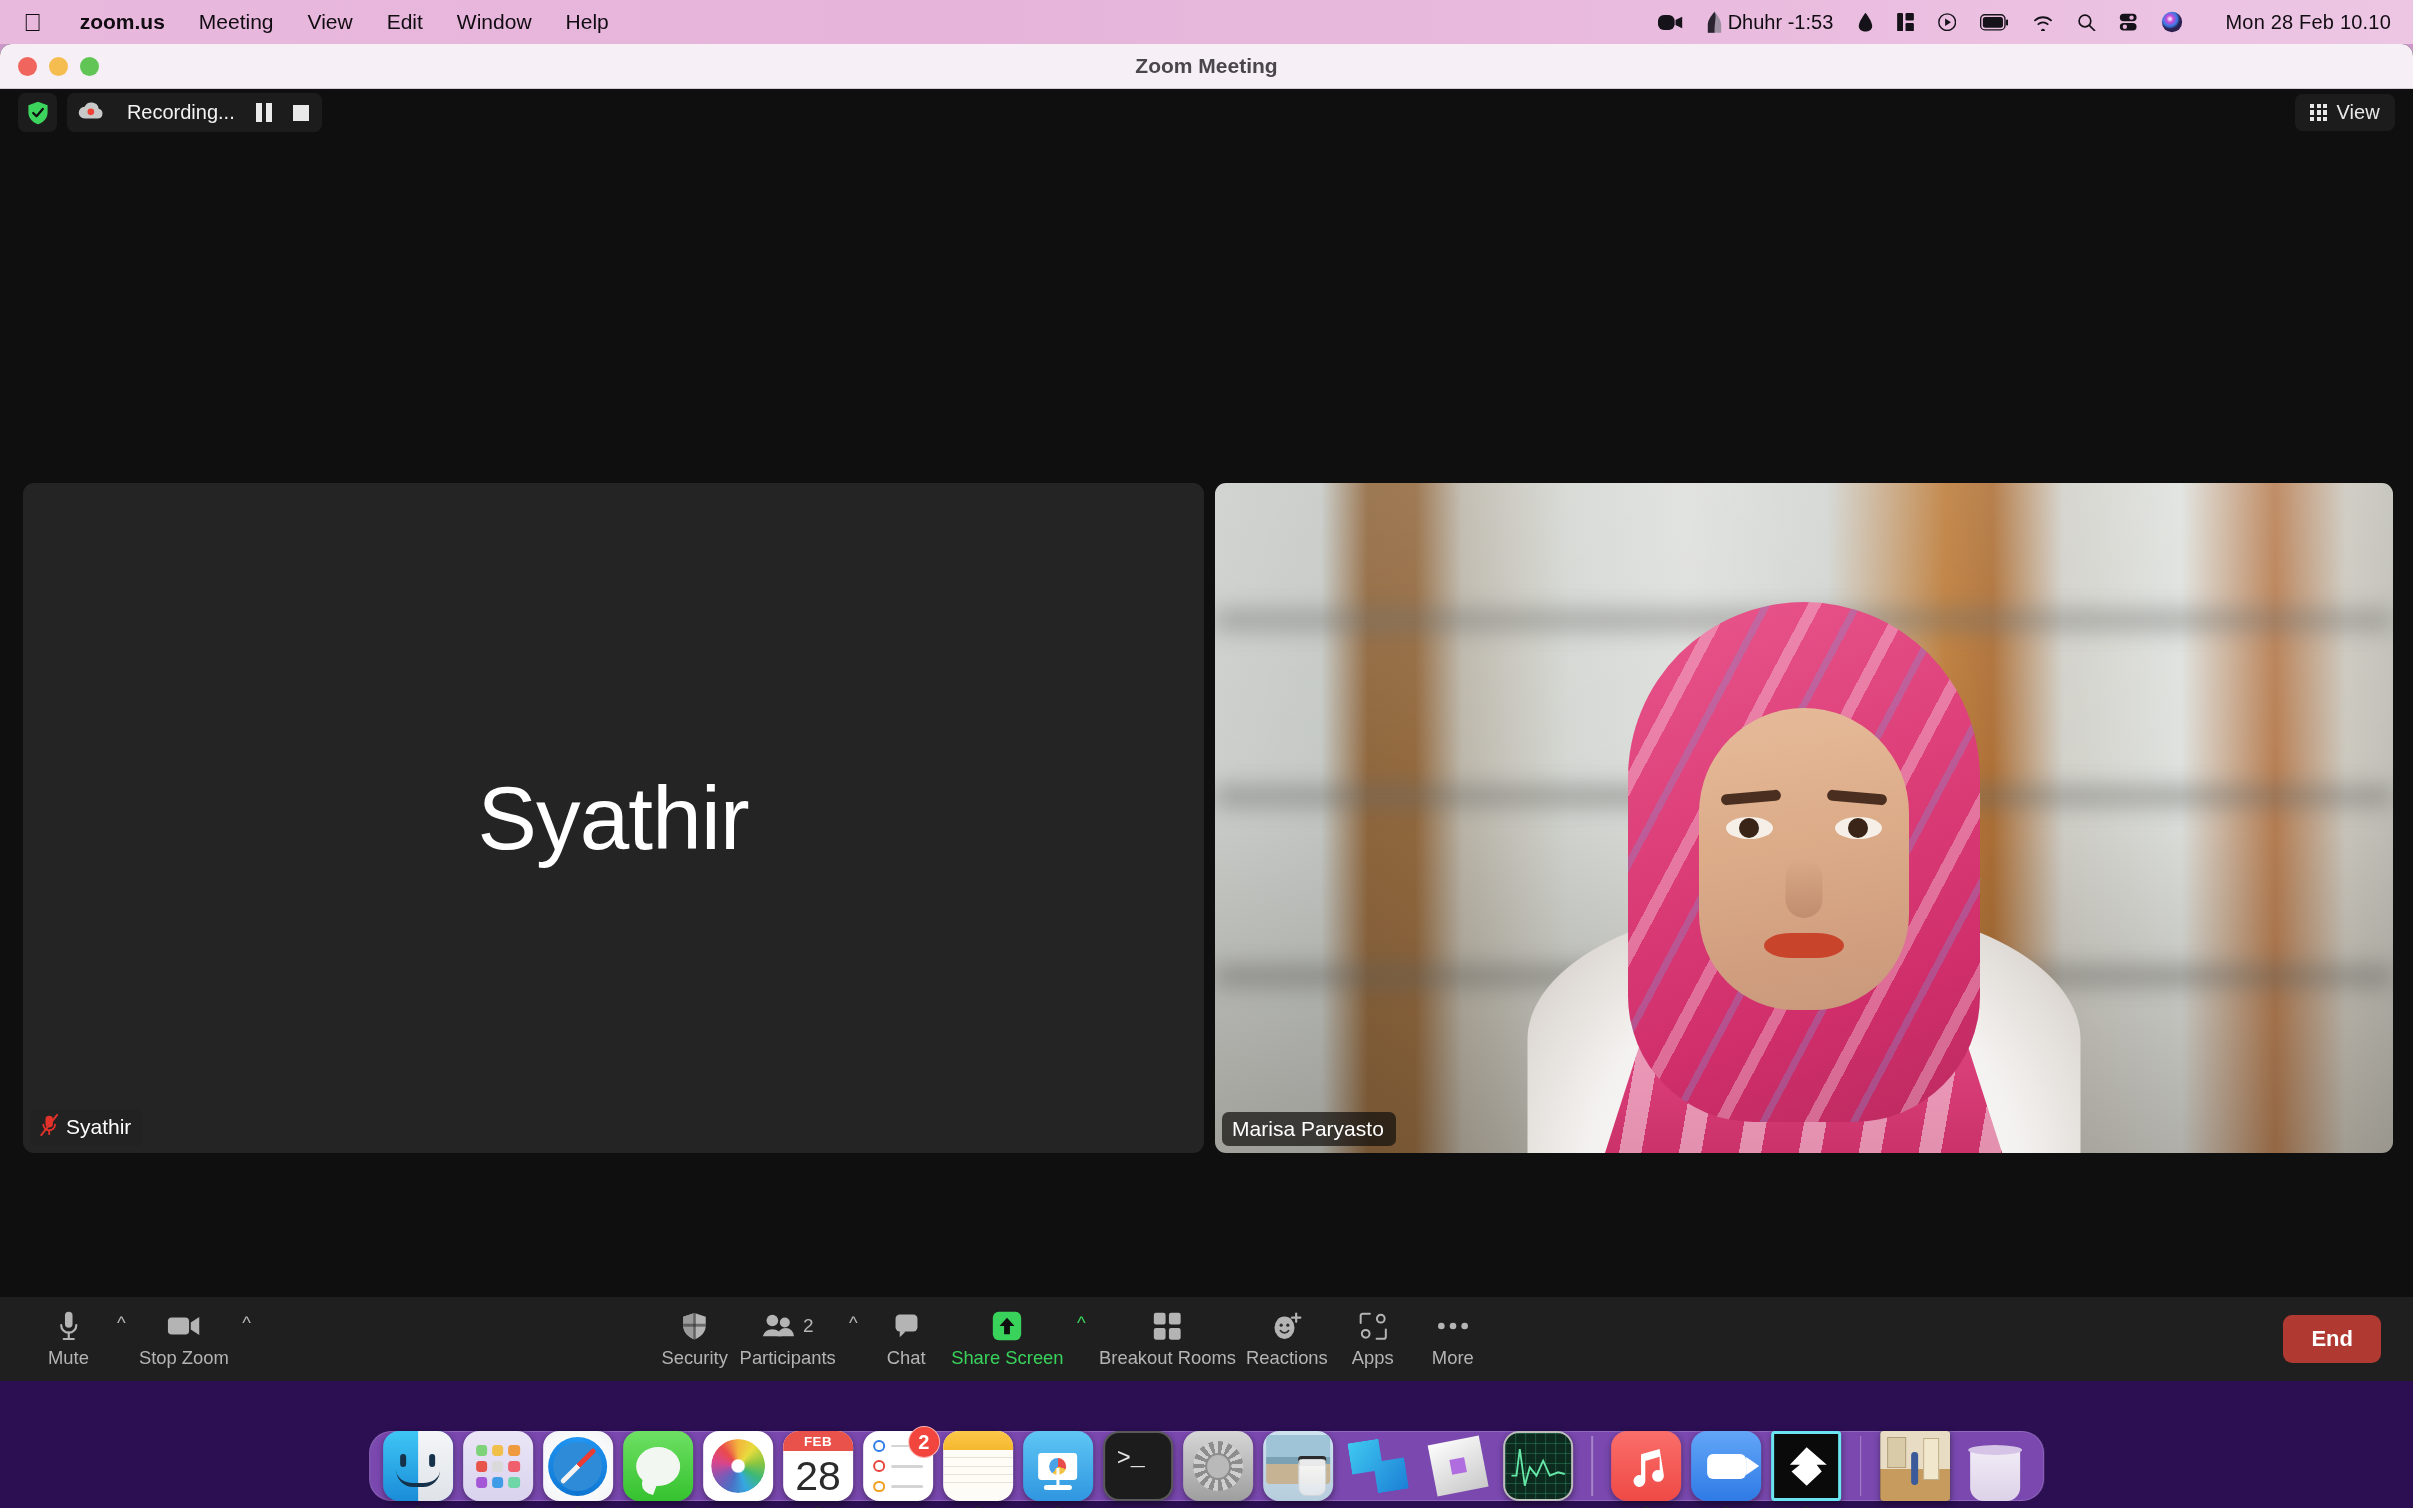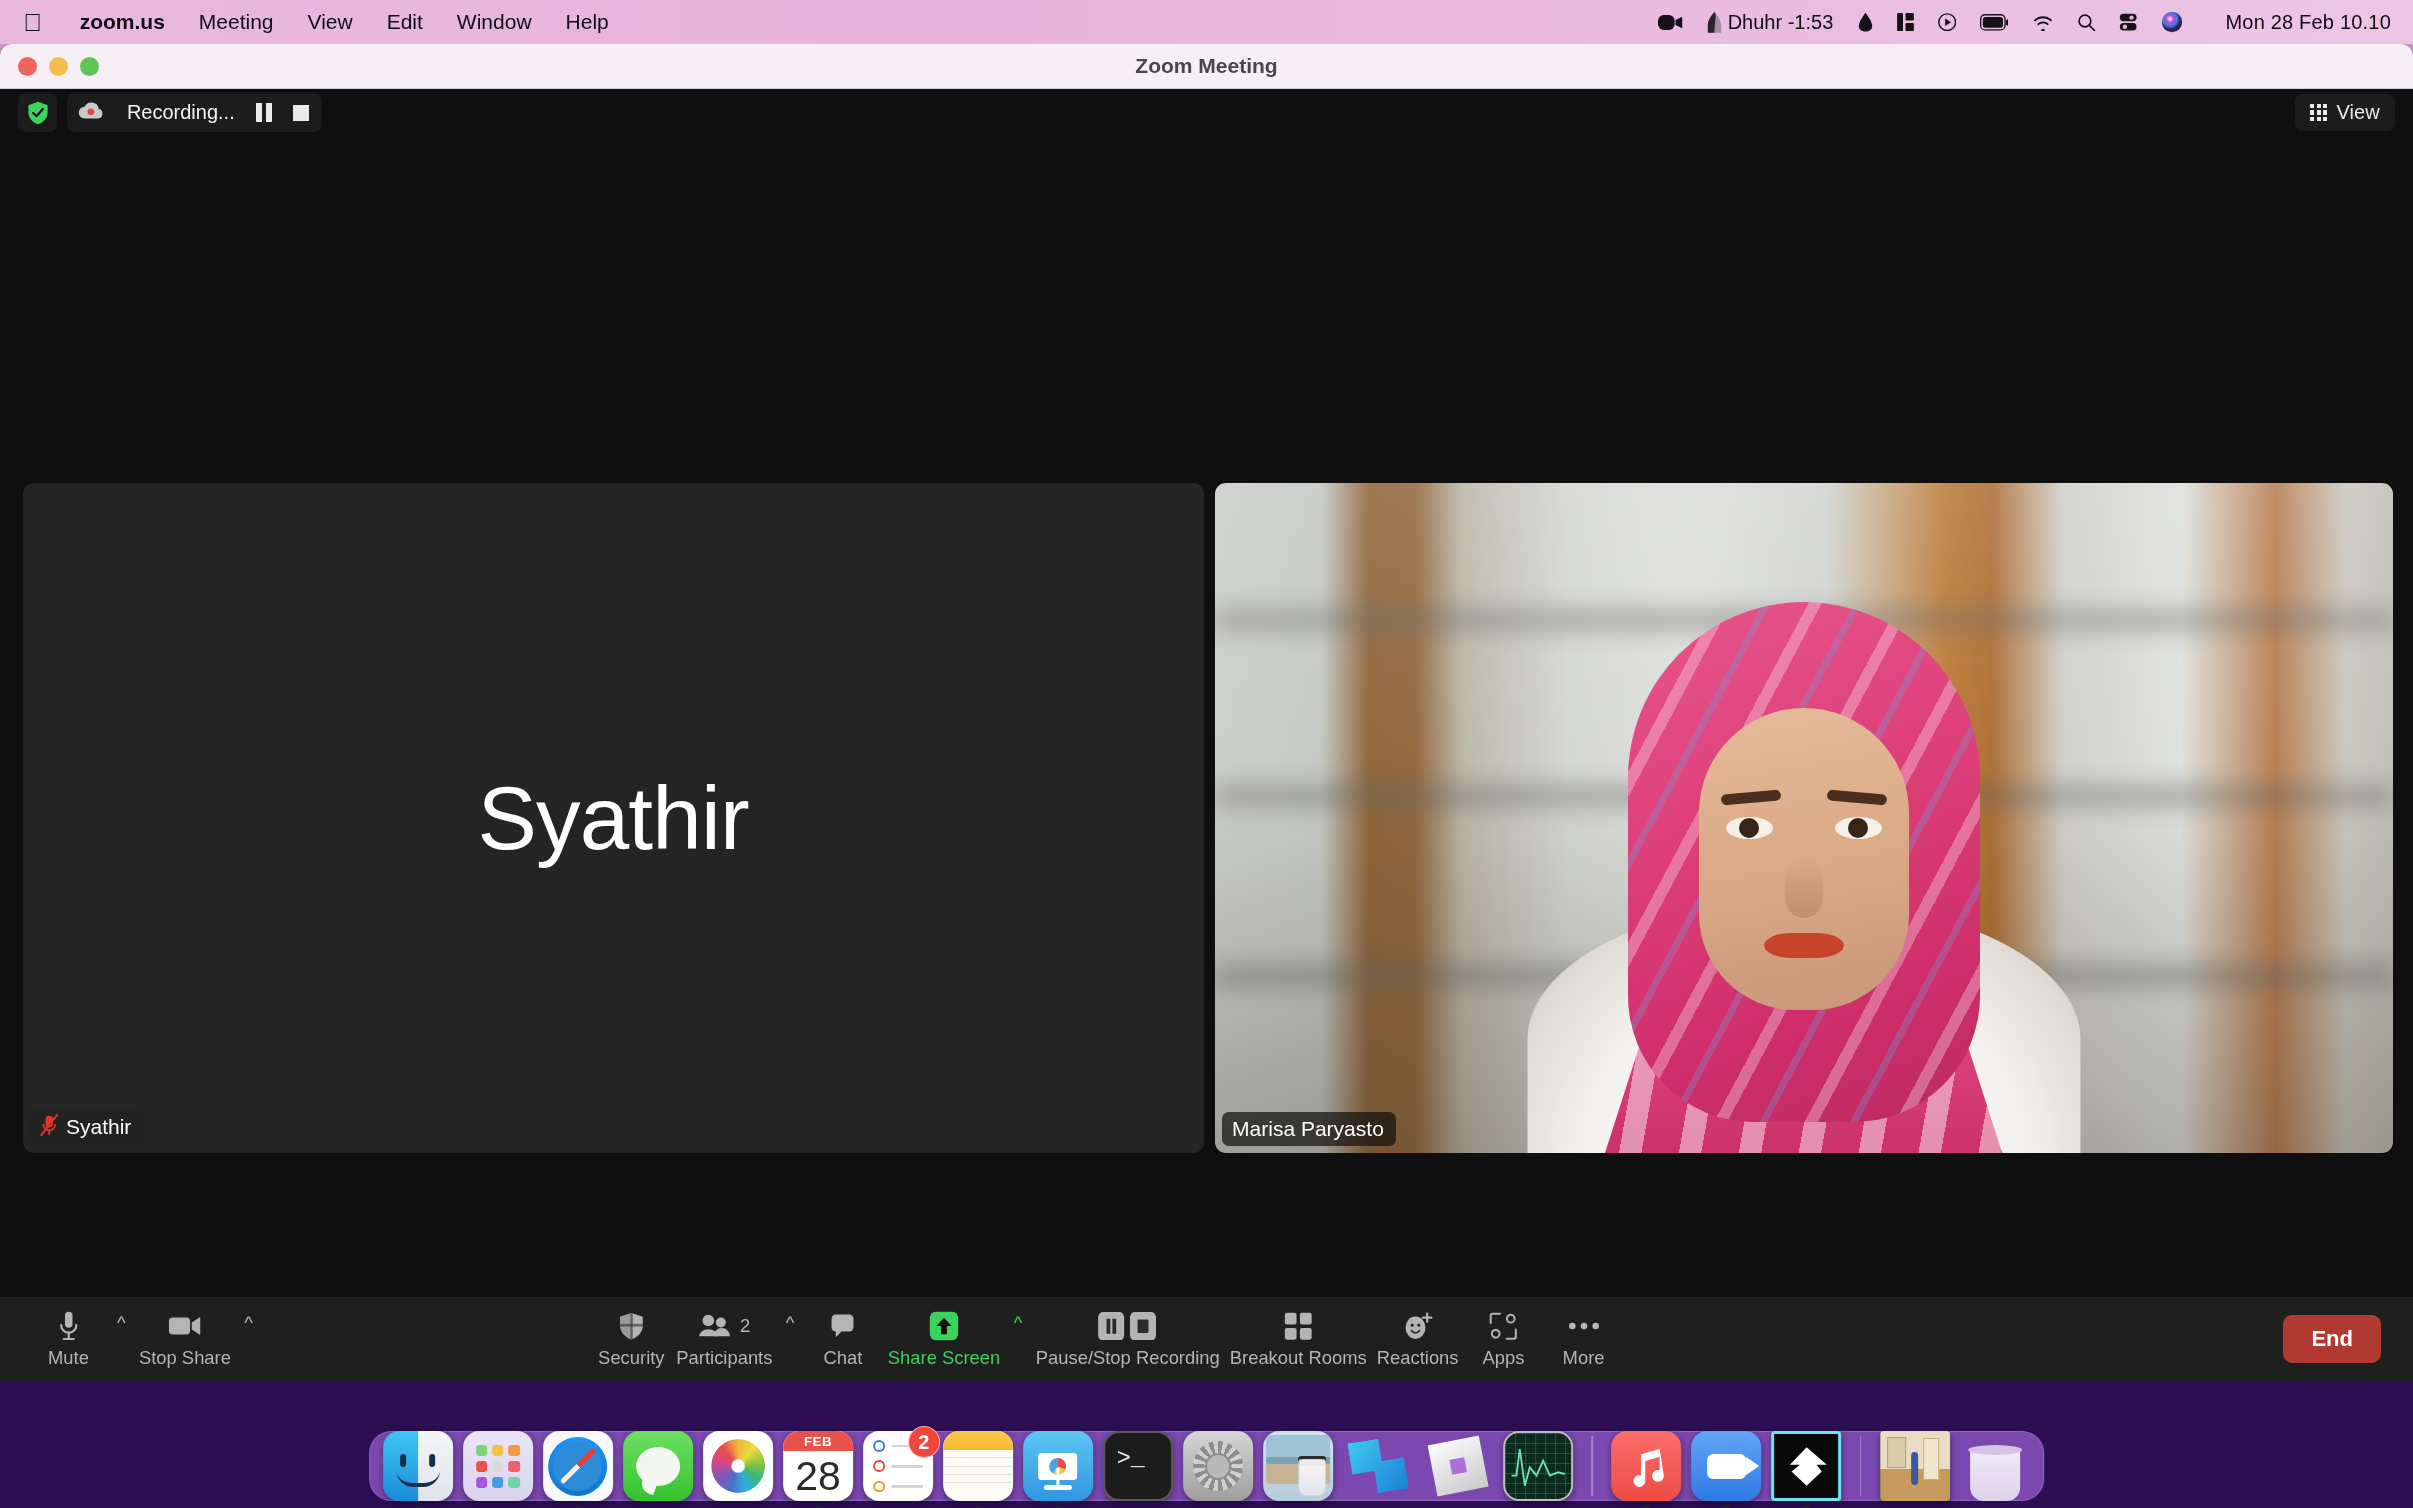--- a/index.html
+++ b/index.html
@@ -541,21 +541,21 @@
         </div>
         <span class="caret">^</span>
 
         <div class="tb-item">
           <span class="ico">
             <svg width="34" height="22" viewBox="0 0 40 26">
               <rect x="1" y="3" width="25" height="20" rx="4.5" fill="#b4b4b4"></rect>
               <path d="M28 9 L38 2.5 L38 23.5 L28 17 Z" fill="#b4b4b4"></path>
             </svg>
           </span>
-          <span class="lbl">Stop Share</span>
+          <span class="lbl">Stop Zoom</span>
         </div>
         <span class="caret">^</span>
       </div>
 
       <div class="tb-group" id="tb-center">
         <div class="tb-item">
           <span class="ico">
             <svg width="25" height="28.5" viewBox="0 0 30 34">
               <path d="M15 1 L28.5 5.5 V16 C28.5 24 22.5 30 15 33 C7.5 30 1.5 24 1.5 16 V5.5 Z" fill="#b4b4b4"></path>
               <path d="M15 1 L15 33 C7.5 30 1.5 24 1.5 16 V5.5 Z" fill="#9a9a9a"></path>
@@ -594,32 +594,20 @@
           <span class="ico">
             <svg width="30" height="30" viewBox="0 0 36 36">
               <rect x="1" y="1" width="34" height="34" rx="7" fill="#39d35c"></rect>
               <path d="M18 8 L27 18 H21.5 V28 H14.5 V18 H9 Z" fill="#0f0f0f"></path>
             </svg>
           </span>
           <span class="lbl">Share Screen</span>
         </div>
         <span class="caret green">^</span>
 
-        <div class="tb-item">
-          <span class="ico">
-            <svg width="59" height="28.5" viewBox="0 0 70 34">
-              <rect x="0" y="0" width="31" height="34" rx="6" fill="#b4b4b4"></rect>
-              <rect x="10" y="8" width="4.5" height="18" fill="#2b2b2b"></rect>
-              <rect x="17" y="8" width="4.5" height="18" fill="#2b2b2b"></rect>
-              <rect x="38" y="0" width="31" height="34" rx="6" fill="#b4b4b4"></rect>
-              <rect x="47" y="9" width="13" height="16" rx="1.5" fill="#2b2b2b"></rect>
-            </svg>
-          </span>
-          <span class="lbl">Pause/Stop Recording</span>
-        </div>
 
         <div class="tb-item">
           <span class="ico">
             <svg width="28.5" height="28.5" viewBox="0 0 34 34">
               <rect x="1" y="1" width="14" height="14" rx="2.5" fill="#b4b4b4"></rect>
               <rect x="19" y="1" width="14" height="14" rx="2.5" fill="#b4b4b4"></rect>
               <rect x="1" y="19" width="14" height="14" rx="2.5" fill="#b4b4b4"></rect>
               <rect x="19" y="19" width="14" height="14" rx="2.5" fill="#b4b4b4"></rect>
             </svg>
           </span>

